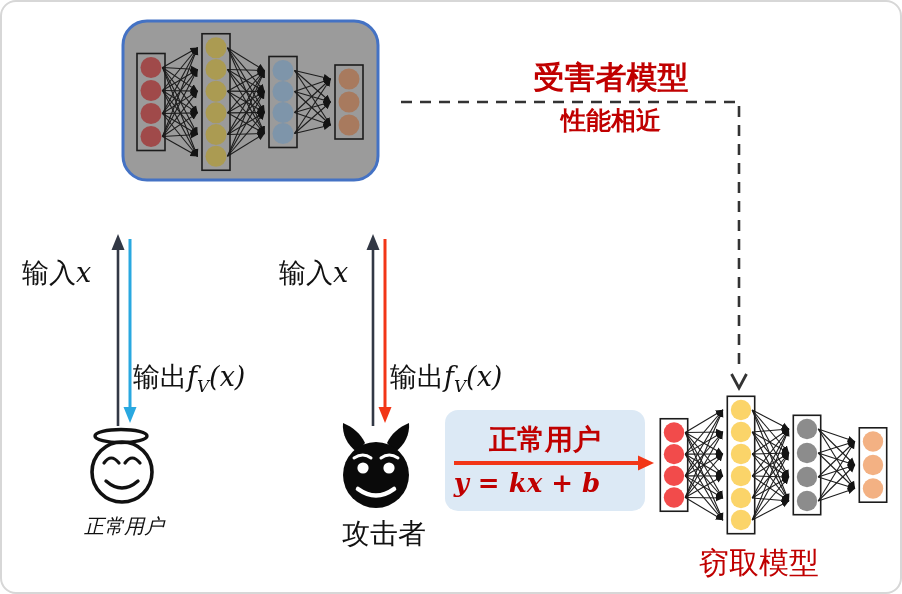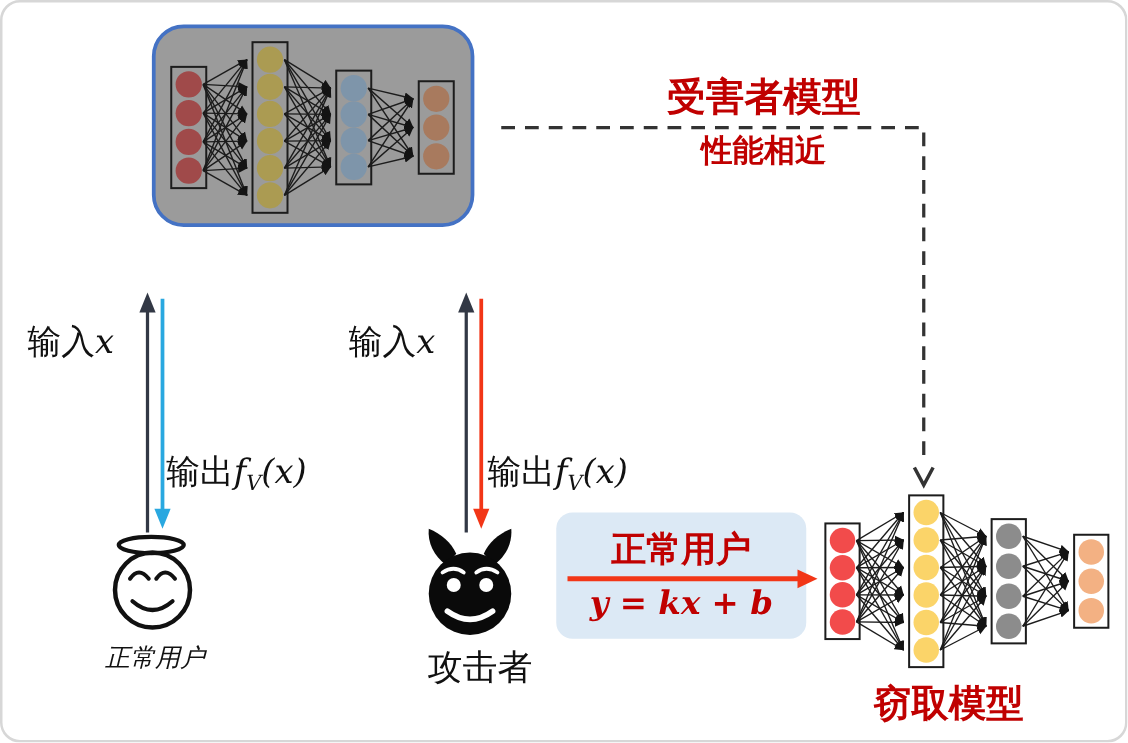--- a/index.html
+++ b/index.html
@@ -17,23 +17,23 @@
   .victim-label{left:124px;top:187px;width:276px;font-size:29px;}
   .conn1{left:528px;top:55px;width:162px;font-size:31px;font-weight:700;color:var(--red-text);}
   .conn2{left:528px;top:102px;width:162px;font-size:25px;font-weight:700;color:var(--red-text);}
   .in-left{left:20px;top:253px;font-size:27px;}
   .out-left{left:131px;top:357px;font-size:27px;}
   .in-mid{left:277px;top:253px;font-size:27px;}
   .out-mid{left:388px;top:357px;font-size:27px;}
   .user-label{left:42px;top:511px;width:160px;font-size:20px;font-style:italic;}
   .attacker-label{left:302px;top:513px;width:160px;font-size:28px;text-align:center;}
   .eq-title{left:447px;top:419px;width:192px;font-size:28px;font-weight:700;color:var(--red-text);}
-  .eq-formula{left:447px;top:466px;width:192px;font-size:26px;font-weight:700;
+  .eq-formula{left:429px;top:466px;width:192px;font-size:26px;font-weight:700;
               font-family:"DejaVu Serif",serif;font-style:italic;color:var(--red-text);}
-  .stolen-label{left:676px;top:541px;width:162px;font-size:30px;font-weight:700;color:var(--red-text);}
+  .stolen-label{left:676px;top:541px;width:162px;font-size:30px;font-weight:400;color:var(--red-text);}
 </style>
 </head>
 <body>
 
 <div class="frame">
 
   <svg class="scene" width="898" height="590" viewBox="0 0 898 590">
     <defs>
       <marker id="arrowmk" markerUnits="userSpaceOnUse" markerWidth="8" markerHeight="8" refX="7" refY="4" orient="auto">
         <path d="M0,0.5 L7.5,4 L0,7.5 z" fill="#141414"></path>

